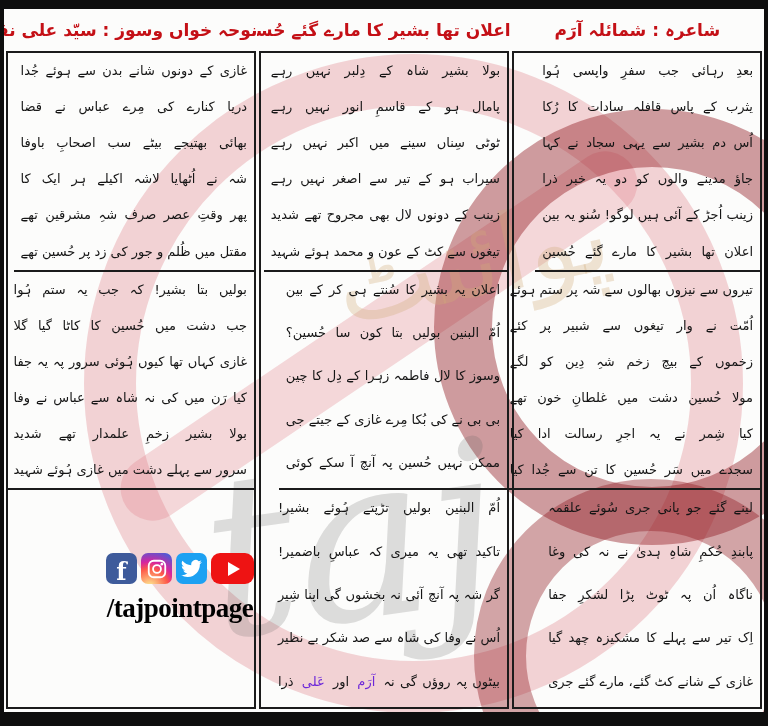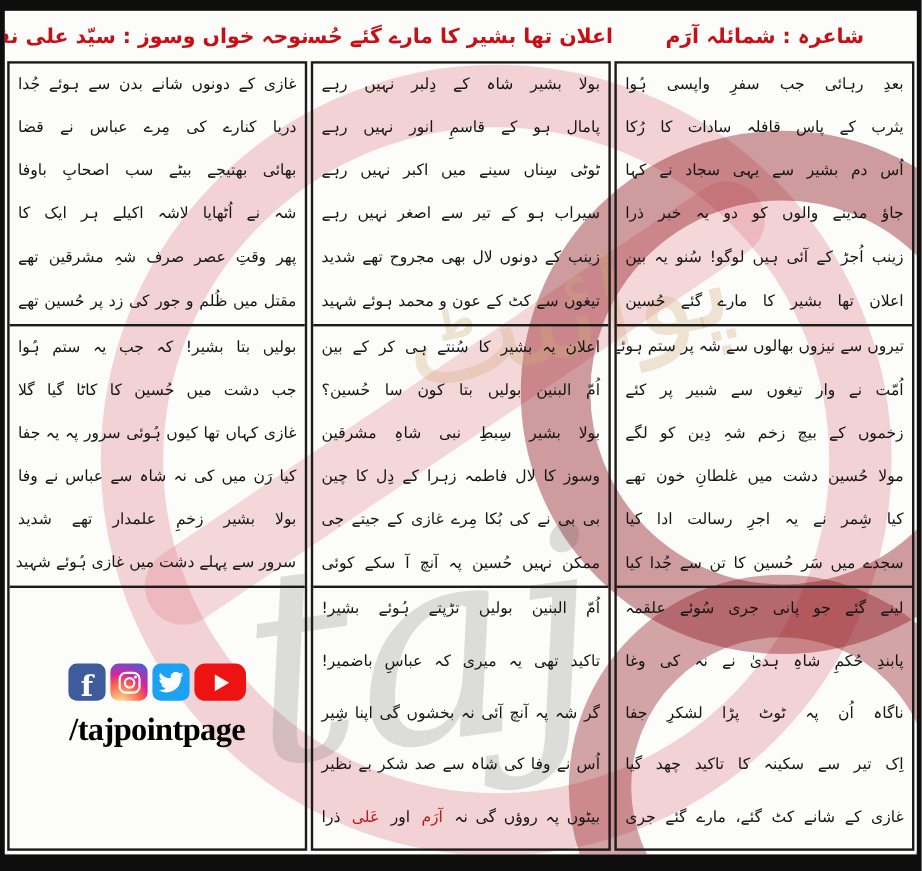--- a/index.html
+++ b/index.html
@@ -24,28 +24,28 @@
   .wm-urdu{left:330px;top:200px;font-size:105px;line-height:1;direction:rtl;
       color:rgba(208,172,122,0.32);transform:rotate(-12deg);}
 
   
   .header{position:relative;z-index:2;height:42px;display:flex;align-items:center;}
   .header-cell{flex:1;text-align:center;color:#c41016;font-weight:bold;font-size:17px;
       direction:rtl;white-space:nowrap;overflow:hidden;}
 
   
   .cols{position:absolute;z-index:1;left:2px;right:2px;top:42px;bottom:3px;display:flex;gap:3px;}
-  .col{flex:1;border:2px solid #1b1b1b;display:flex;flex-direction:column;min-width:0;}
+  .col{flex:1;border:2px solid #1b1b1b;display:flex;flex-direction:column;min-width:0;align-items:flex-end;}
   .stanza{display:flex;flex-direction:column;border-bottom:2px solid #1b1b1b;}
   .stanza.s6{flex:6 1 0;}
   .stanza.last{border-bottom:none;}
   .line{flex:1 1 0;padding:0 7px;overflow:hidden;direction:rtl;unicode-bidi:plaintext;
       font-size:13px;line-height:36px;color:#151515;white-space:nowrap;
       text-align:justify;text-align-last:justify;}
-  .line .red{color:#b91c1c;margin:0 3px;}
+  .line .red{color:#6d28d9;margin:0 3px;}
 
   
   .social-area{flex:6 1 0;display:flex;flex-direction:column;align-items:center;
       justify-content:center;gap:9px;border-bottom:none;transform:translateY(-10px);}
   .icon-row{display:flex;align-items:center;gap:4px;}
   .sicon{width:31px;height:31px;border-radius:7px;display:flex;align-items:center;
       justify-content:center;color:#fff;}
   .fb{background:#3e5b9b;font-weight:bold;font-size:24px;line-height:1;
       font-family:"DejaVu Serif",serif;align-items:flex-end;padding-bottom:0;}
   .ig{background:radial-gradient(circle at 28% 110%, #fdf497 0%, #fd5949 45%, #d6249f 62%, #4f5bd5 92%);}
@@ -122,21 +122,20 @@
           <div class="line">بولا بشیر شاہ کے دِلبر نہیں رہے</div>
           <div class="line">پامال ہو کے قاسمِ انور نہیں رہے</div>
           <div class="line">ٹوٹی سِناں سینے میں اکبر نہیں رہے</div>
           <div class="line">سیراب ہو کے تیر سے اصغر نہیں رہے</div>
           <div class="line">زینب کے دونوں لال بھی مجروح تھے شدید</div>
           <div class="line">تیغوں سے کٹ کے عون و محمد ہوئے شہید</div>
         </div>
         <div class="stanza s6">
           <div class="line">اعلان یہ بشیر کا سُنتے ہی کر کے بین</div>
           <div class="line">اُمّ البنین بولیں بتا کون سا حُسین؟</div>
-          <div class="line">بولا بشیر سِبطِ نبی شاہِ مشرقین</div>
           <div class="line">وسوز کا لال فاطمہ زہرا کے دِل کا چین</div>
           <div class="line">بی بی نے کی بُکا مِرے غازی کے جیتے جی</div>
           <div class="line">ممکن نہیں حُسین پہ آنچ آ سکے کوئی</div>
         </div>
         <div class="stanza s6 last">
           <div class="line">اُمّ البنین بولیں تڑپتے ہُوئے بشیر!</div>
           <div class="line">تاکید تھی یہ میری کہ عباسِ باضمیر!</div>
           <div class="line">گر شہ پہ آنچ آئی نہ بخشوں گی اپنا شِیر</div>
           <div class="line">اُس نے وفا کی شاہ سے صد شکر بے نظیر</div>
           <div class="line">
@@ -163,20 +162,20 @@
           <div class="line">اُمّت نے وار تیغوں سے شبیر پر کئے</div>
           <div class="line">زخموں کے بیچ زخم شہِ دِین کو لگے</div>
           <div class="line">مولا حُسین دشت میں غلطانِ خون تھے</div>
           <div class="line">کیا شِمر نے یہ اجرِ رسالت ادا کیا</div>
           <div class="line">سجدے میں سَر حُسین کا تن سے جُدا کیا</div>
         </div>
         <div class="stanza s6 last">
           <div class="line">لینے گئے جو پانی جری سُوئے علقمہ</div>
           <div class="line">پابندِ حُکمِ شاہِ ہدیٰ نے نہ کی وغا</div>
           <div class="line">ناگاہ اُن پہ ٹوٹ پڑا لشکرِ جفا</div>
-          <div class="line">اِک تیر سے سکینہ کا تاکید چھد گیا</div>
+          <div class="line">اِک تیر سے پہلے کا مشکیزہ چھد گیا</div>
           <div class="line">غازی کے شانے کٹ گئے، مارے گئے جری</div>
         </div>
       </div>
 
     </div>
   </div>
 </div>
 
 </body></html>

